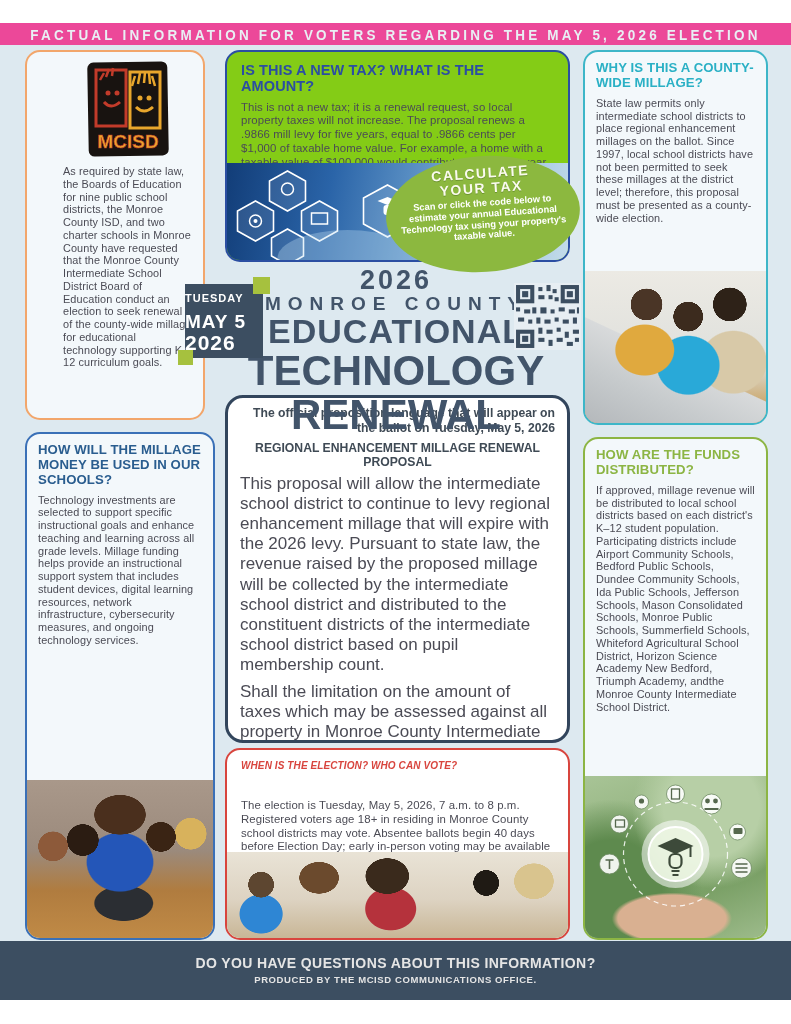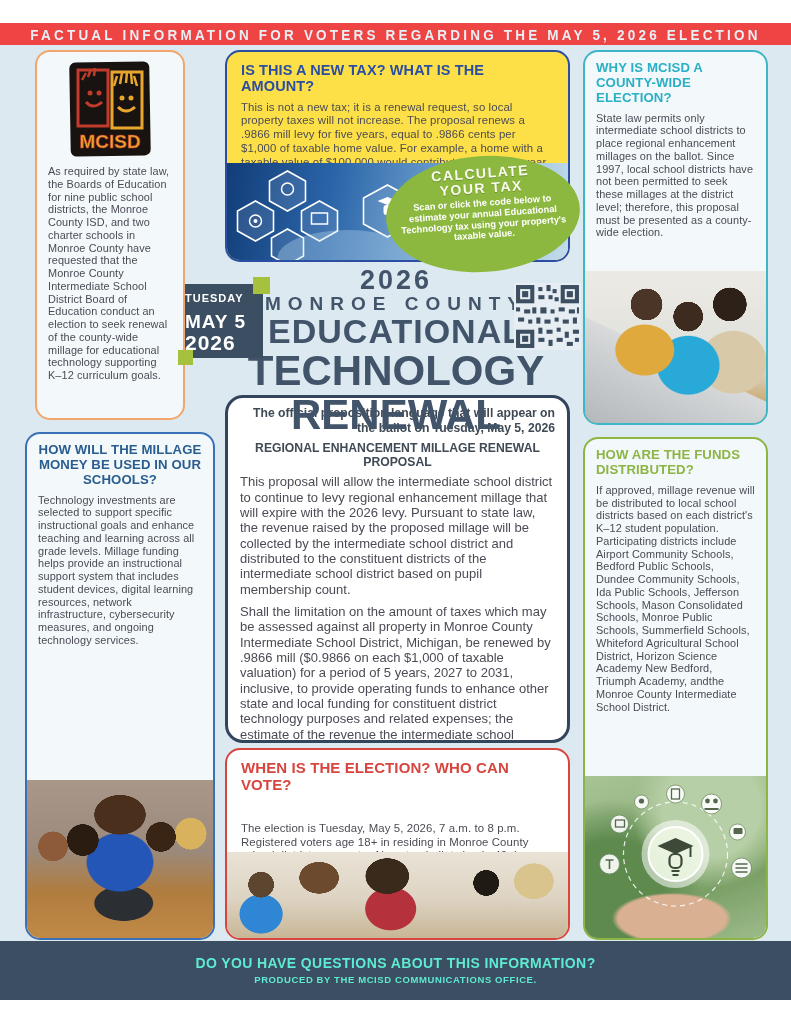--- a/index.html
+++ b/index.html
@@ -1,53 +1,53 @@
 <!DOCTYPE html>
 <html><head>
 <meta charset="utf-8">
 <style>
   html,body{margin:0;padding:0;background:#ffffff;}
   .page{position:relative;width:791px;height:1024px;background:#ffffff;overflow:hidden;
         font-family:"Liberation Sans",sans-serif;}
   
-  .top-banner{position:absolute;left:0;top:23px;width:791px;height:22px;background:#ef4444;
+  .top-banner{position:absolute;left:0;top:23px;width:791px;height:22px;background:#ec4899;
               color:#E9EFF4;display:flex;align-items:center;justify-content:center;}
   .top-banner span{font-size:13.5px;font-weight:bold;letter-spacing:3.2px;transform:scaleY(1.15);white-space:nowrap;}
   .content-bg{position:absolute;left:0;top:45px;width:791px;height:896px;background:#DDE9F0;}
-  .footer{position:absolute;left:0;top:941px;width:791px;height:59px;background:#3C4E61;color:#5eead4;
+  .footer{position:absolute;left:0;top:941px;width:791px;height:59px;background:#3C4E61;color:#e5e5e5;
           display:flex;flex-direction:column;align-items:center;justify-content:center;line-height:1.2;}
   .footer .f1{font-size:14px;font-weight:bold;letter-spacing:.4px;}
   .footer .f2{font-size:15.5px;font-weight:bold;letter-spacing:.4px;}
   .footer .f3{font-size:9.5px;font-weight:bold;letter-spacing:.6px;margin-top:2px;}
   
   .box{position:absolute;background:#F3F8FB;border-radius:15px;overflow:hidden;box-sizing:border-box;}
   .pad{padding:7px 11px 6px 11px;}
   .h{font-weight:bold;font-size:13.2px;line-height:1.13;margin:2px 0 6px 0;letter-spacing:.1px;}
   .b{font-size:10.9px;line-height:1.17;color:#4B4B55;letter-spacing:.1px;}
   .b + .b{margin-top:0;}
   .c-orange{color:#F0934E;} .c-royal{color:#2B4EA2;} .c-teal{color:#2AB0C5;}
-  .c-steel{color:#2A5D8F;text-align:center;} .c-green{color:#8CB544;} .c-red{color:#D8453E;}
+  .c-steel{color:#2A5D8F;} .c-green{color:#8CB544;} .c-red{color:#D8453E;}
   .photo{position:absolute;left:0;right:0;bottom:0;}
   
-  .box-who{left:35px;top:50px;width:150px;height:370px;border:2px solid #F2A66B;}
+  .box-who{left:25px;top:50px;width:180px;height:370px;border:2px solid #F2A66B;padding-left:25px;}
   .logo-wrap{display:flex;justify-content:center;padding-top:8px;}
   .box-money{left:25px;top:432px;width:190px;height:508px;border:2px solid #3A70B7;}
-  .box-newtax{left:225px;top:50px;width:345px;height:212px;border:2.5px solid #2B4EA2;background:#fde047;}
+  .box-newtax{left:225px;top:50px;width:345px;height:212px;border:2.5px solid #2B4EA2;background:#84cc16;}
   .box-newtax .h{font-size:14.5px;}
   .box-newtax .b{font-size:11.4px;line-height:1.2;}
   .box-county{left:583px;top:50px;width:185px;height:375px;border:2.5px solid #3DB6C8;}
   .box-funds{left:583px;top:437px;width:185px;height:503px;border:2.5px solid #8CB544;}
   .box-prop{left:225px;top:395px;width:345px;height:348px;border:3px solid #32455C;background:#ffffff;border-radius:18px;}
   .box-prop .pad{padding:8px 12px;}
   .prop-intro{font-size:12.2px;font-weight:bold;color:#3F4A55;text-align:right;line-height:1.2;}
   .prop-head{font-size:12.2px;font-weight:bold;color:#3F4A55;text-align:center;margin:6px 0 5px 0;}
-  .prop-b{font-size:13px;line-height:1.18;color:#4B4B55;}
+  .prop-b{font-size:17px;line-height:1.18;color:#4B4B55;}
   .prop-b + .prop-b{margin-top:7px;}
   .box-elect{left:225px;top:748px;width:345px;height:192px;border:2.5px solid #D8453E;background:#ffffff;}
-  .box-elect .h{font-size:15px;margin-bottom:22px;}
+  .box-elect .h{font-size:10px;margin-bottom:22px;font-style:italic;}
   .box-elect .b{font-size:11.4px;line-height:1.2;margin-top:28px;}
   
   .tech-banner{height:97px;background:linear-gradient(100deg,#123d78 0%,#2a64a8 30%,#5e93c6 55%,#9cc3de 80%,#c4dcea 100%);}
   .tech-banner svg{width:100%;height:100%;}
   
   .calc-oval{position:absolute;left:386px;top:156px;width:194px;height:116px;background:#8CB83F;
              border-radius:50%;transform:rotate(-4deg);z-index:6;color:#ffffff;text-align:center;
              box-sizing:border-box;padding-top:10px;}
   .calc-t{font-size:14px;font-weight:bold;letter-spacing:1.5px;line-height:1.05;color:#FBFBEF;text-shadow:0 1px 0 #6d9430;}
   .calc-b{font-size:9.3px;line-height:1.15;font-weight:bold;margin-top:3px;padding:0 14px;}
@@ -259,21 +259,21 @@
   <div class="box box-elect">
     <div class="pad" style="padding:8px 14px;">
       <div class="h c-red">WHEN IS THE ELECTION? WHO CAN VOTE?</div>
       <div class="b">The election is Tuesday, May 5, 2026, 7 a.m. to 8 p.m. Registered voters age 18+ in residing in Monroe County school districts may vote. Absentee ballots begin 40 days before Election Day; early in-person voting may be available by municipality.</div>
     </div>
     <div class="photo ph-kids"></div>
   </div>
 
   <div class="box box-county">
     <div class="pad">
-      <div class="h c-teal">WHY IS MCISD A COUNTY-WIDE ELECTION?</div>
+      <div class="h c-teal">WHY IS THIS A COUNTY-WIDE MILLAGE?</div>
       <div class="b">State law permits only intermediate school districts to place regional enhancement millages on the ballot. Since 1997, local school districts have not been permitted to seek these millages at the district level; therefore, this proposal must be presented as a county-wide election.</div>
     </div>
     <div class="photo ph-students"></div>
   </div>
 
   <div class="box box-funds">
     <div class="pad">
       <div class="h c-green">HOW ARE THE FUNDS DISTRIBUTED?</div>
       <div class="b">If approved, millage revenue will be distributed to local school districts based on each district's K–12 student population. Participating districts include Airport Community Schools, Bedford Public Schools, Dundee Community Schools, Ida Public Schools, Jefferson Schools, Mason Consolidated Schools, Monroe Public Schools, Summerfield Schools, Whiteford Agricultural School District, Horizon Science Academy New Bedford, Triumph Academy, andthe Monroe County Intermediate School District.</div>
     </div>

